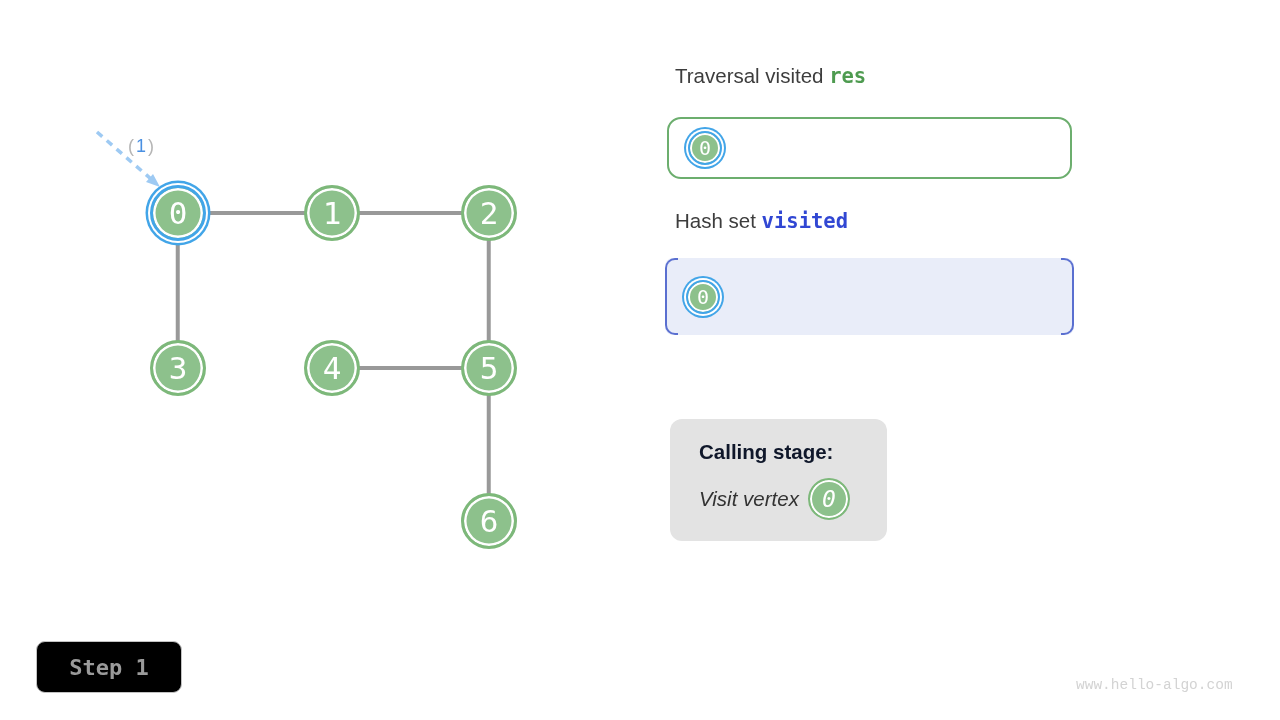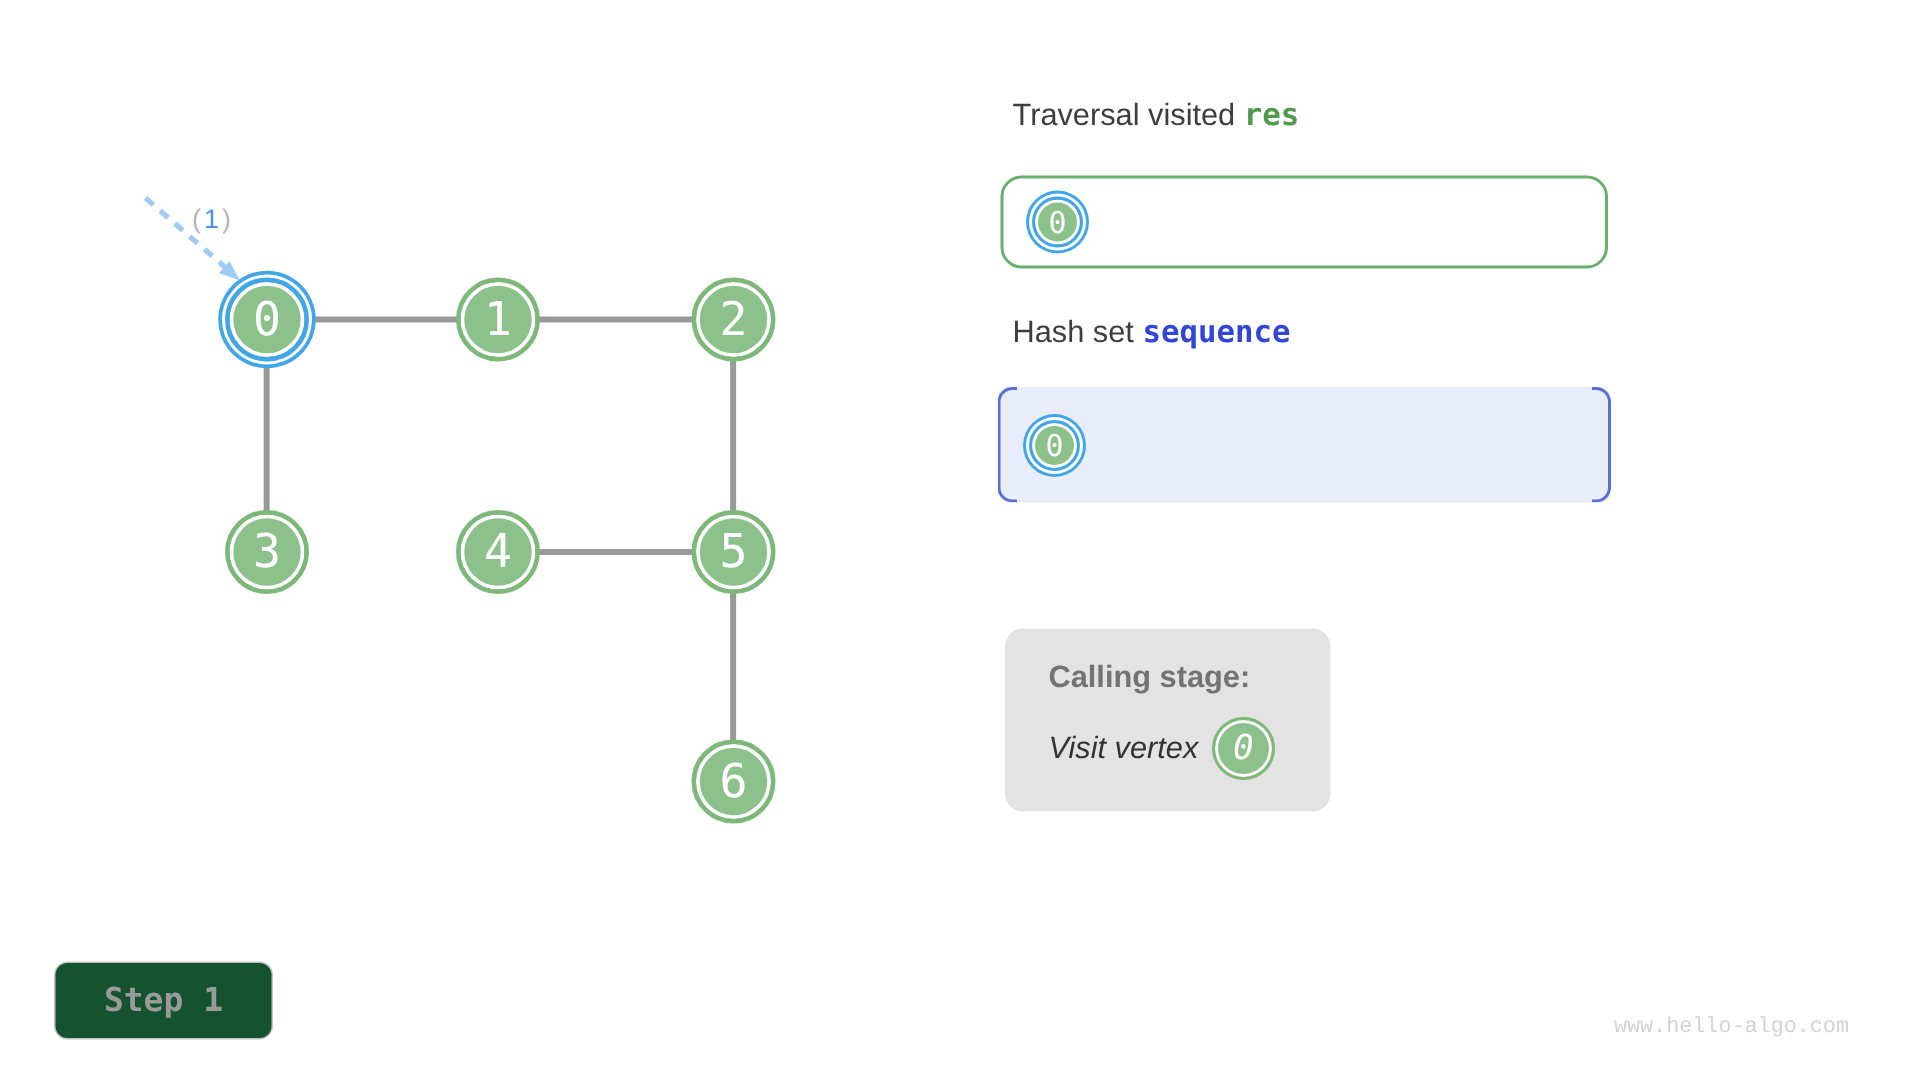--- a/index.html
+++ b/index.html
@@ -110,32 +110,32 @@
   }
 
   
   .calling-box {
     position: absolute; left: 670px; top: 419px;
     width: 217px; height: 122px;
     background: var(--callout-bg);
     border-radius: 12px;
     padding: 21px 0 0 29px;
   }
-  .calling-title { font-size: 20.5px; font-weight: bold; color: #737373; }
+  .calling-title { font-size: 20.5px; font-weight: bold; color: #0f172a; }
   .calling-row {
     margin-top: 14px;
     display: flex; align-items: center; gap: 9px;
     font-size: 20.5px; color: #333; font-style: italic;
   }
 
   
   .step-button {
     position: absolute; left: 36px; top: 641px;
     width: 146px; height: 52px;
-    background: #14532d;
+    background: #000000;
     border: 1.5px solid #c2c2c2;
     border-radius: 9px;
     display: flex; align-items: center; justify-content: center;
     font-family: "DejaVu Sans Mono", monospace;
     font-weight: bold; font-size: 22px;
     color: #9a9a9a;
     cursor: pointer;
   }
 
   
@@ -195,21 +195,21 @@
   </div>
 
   <div class="res-box" id="res-items">
       <span class="chip hl">
         <span>0</span>
       </span>
     </div>
 
   <div class="panel-title" id="title-visited">
     <span>Hash set</span>
-    <span class="code blue">sequence</span>
+    <span class="code blue">visited</span>
   </div>
 
   <div class="visited-box" id="visited-items">
       <span class="chip hl">
         <span>0</span>
       </span>
     </div>
 
   <div class="calling-box">
     <div class="calling-title">Calling stage:</div>

